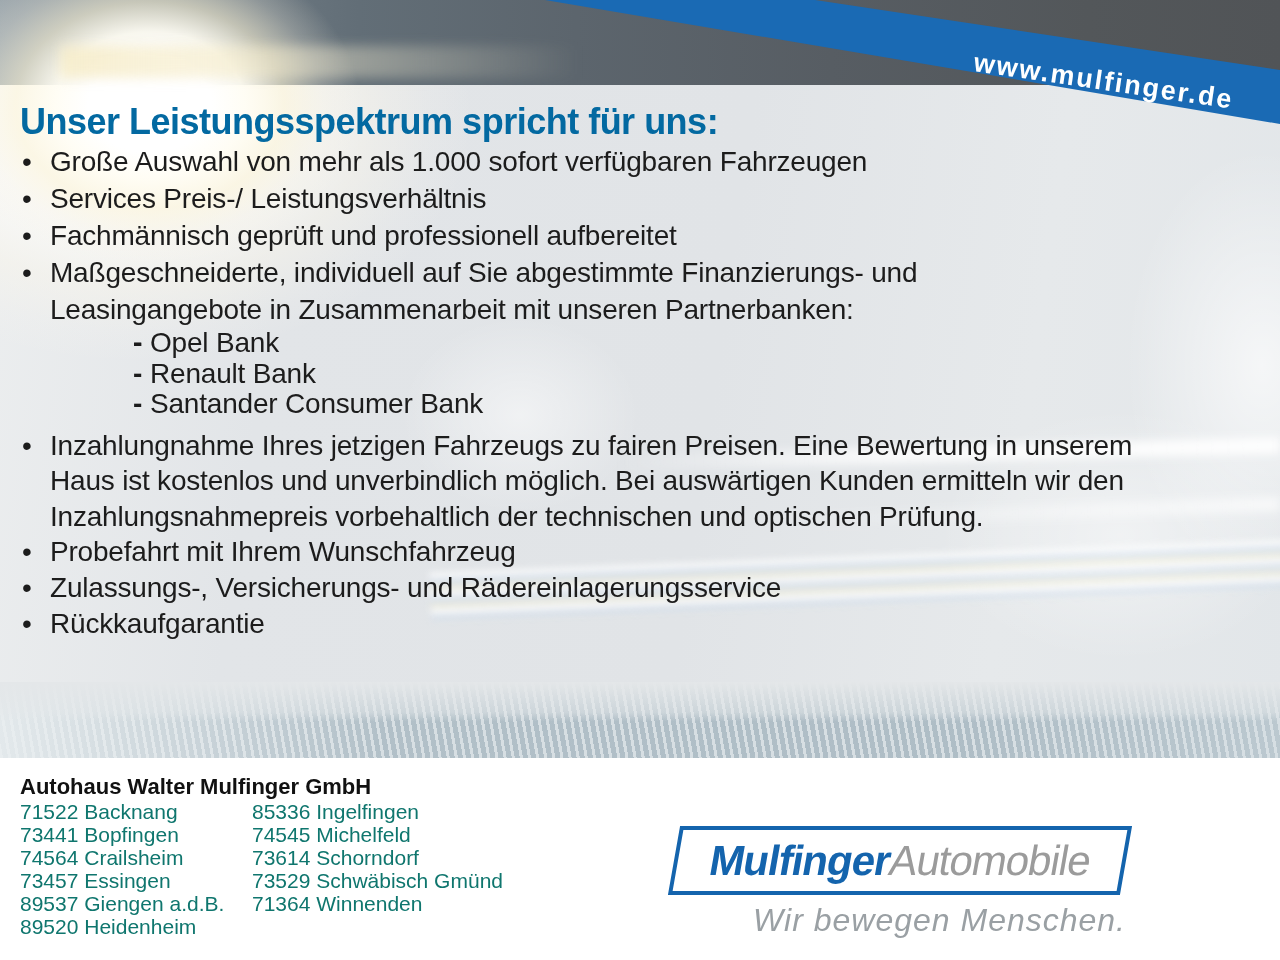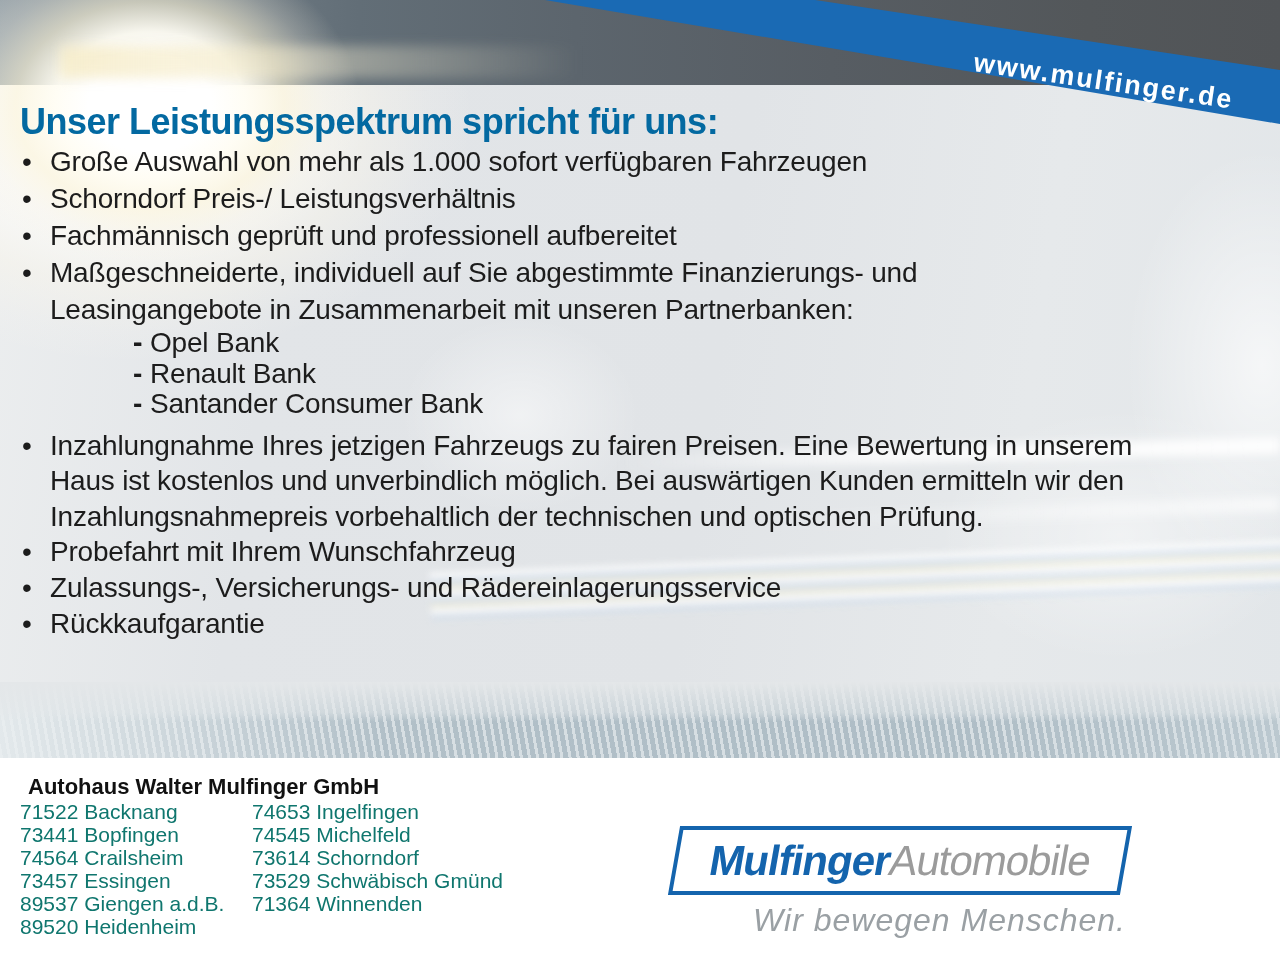--- a/index.html
+++ b/index.html
@@ -62,21 +62,21 @@
   .li{position:relative;padding-left:50px;font-size:28px;color:#1c1c1c;letter-spacing:-0.2px;}
   .li .marker{position:absolute;left:22px;top:0;}
   .li.bullet{line-height:37px;}
   .li.bullet2{line-height:36px;}
   .li.sub{padding-left:150px;line-height:30.5px;}
   .li.sub .marker{left:133px;font-weight:bold;}
   .li.para{line-height:35.5px;margin-top:8px;}
   .li .line{white-space:nowrap;}
   
   .footer{position:absolute;left:0;top:758px;width:1280px;height:202px;background:#ffffff;}
-  .company{position:absolute;left:20px;top:16px;font-size:22px;font-weight:bold;color:#111;margin-left:8px;}
+  .company{position:absolute;left:20px;top:16px;font-size:22px;font-weight:bold;color:#111;}
   .col{position:absolute;top:42px;font-size:21px;color:#0f766e;line-height:23px;}
   .col.c1{left:20px;}
   .col.c2{left:252px;}
   .logo-box{
     position:absolute;left:674px;top:68px;width:452px;height:69px;box-sizing:border-box;
     border:4px solid #1464ad;background:#fff;transform:skewX(-10deg);
     display:flex;align-items:center;justify-content:center;white-space:nowrap;
   }
   .logo-brand{font-size:42px;font-weight:bold;color:#1464ad;letter-spacing:-1px;}
   .logo-suffix{font-size:42px;font-weight:400;color:#9b9b9b;letter-spacing:-1px;}
@@ -107,21 +107,21 @@
 
   <div class="page-title">Unser Leistungsspektrum spricht für uns:</div>
 
   <div class="feature-list">
       <div class="li bullet">
         <span class="marker">•</span>
         <div class="line">Große Auswahl von mehr als 1.000 sofort verfügbaren Fahrzeugen</div>
       </div>
       <div class="li bullet">
         <span class="marker">•</span>
-        <div class="line">Schorndorf Preis-/ Leistungsverhältnis</div>
+        <div class="line">Services Preis-/ Leistungsverhältnis</div>
       </div>
       <div class="li bullet">
         <span class="marker">•</span>
         <div class="line">Fachmännisch geprüft und professionell aufbereitet</div>
       </div>
       <div class="li bullet">
         <span class="marker">•</span>
         <div class="line">Maßgeschneiderte, individuell auf Sie abgestimmte Finanzierungs- und</div>
         <div class="line">Leasingangebote in Zusammenarbeit mit unseren Partnerbanken:</div>
       </div>
@@ -164,21 +164,21 @@
     <div class="company">Autohaus Walter Mulfinger GmbH</div>
     <div class="col c1">
         <div>71522 Backnang</div>
         <div>73441 Bopfingen</div>
         <div>74564 Crailsheim</div>
         <div>73457 Essingen</div>
         <div>89537 Giengen a.d.B.</div>
         <div>89520 Heidenheim</div>
       </div>
     <div class="col c2">
-        <div>74653 Ingelfingen</div>
+        <div>85336 Ingelfingen</div>
         <div>74545 Michelfeld</div>
         <div>73614 Schorndorf</div>
         <div>73529 Schwäbisch Gmünd</div>
         <div>71364 Winnenden</div>
       </div>
     <div class="logo-box">
       <span class="logo-brand">Mulfinger</span>
         <span class="logo-suffix">Automobile</span>
     </div>
     <div class="tagline">Wir bewegen Menschen.</div>

